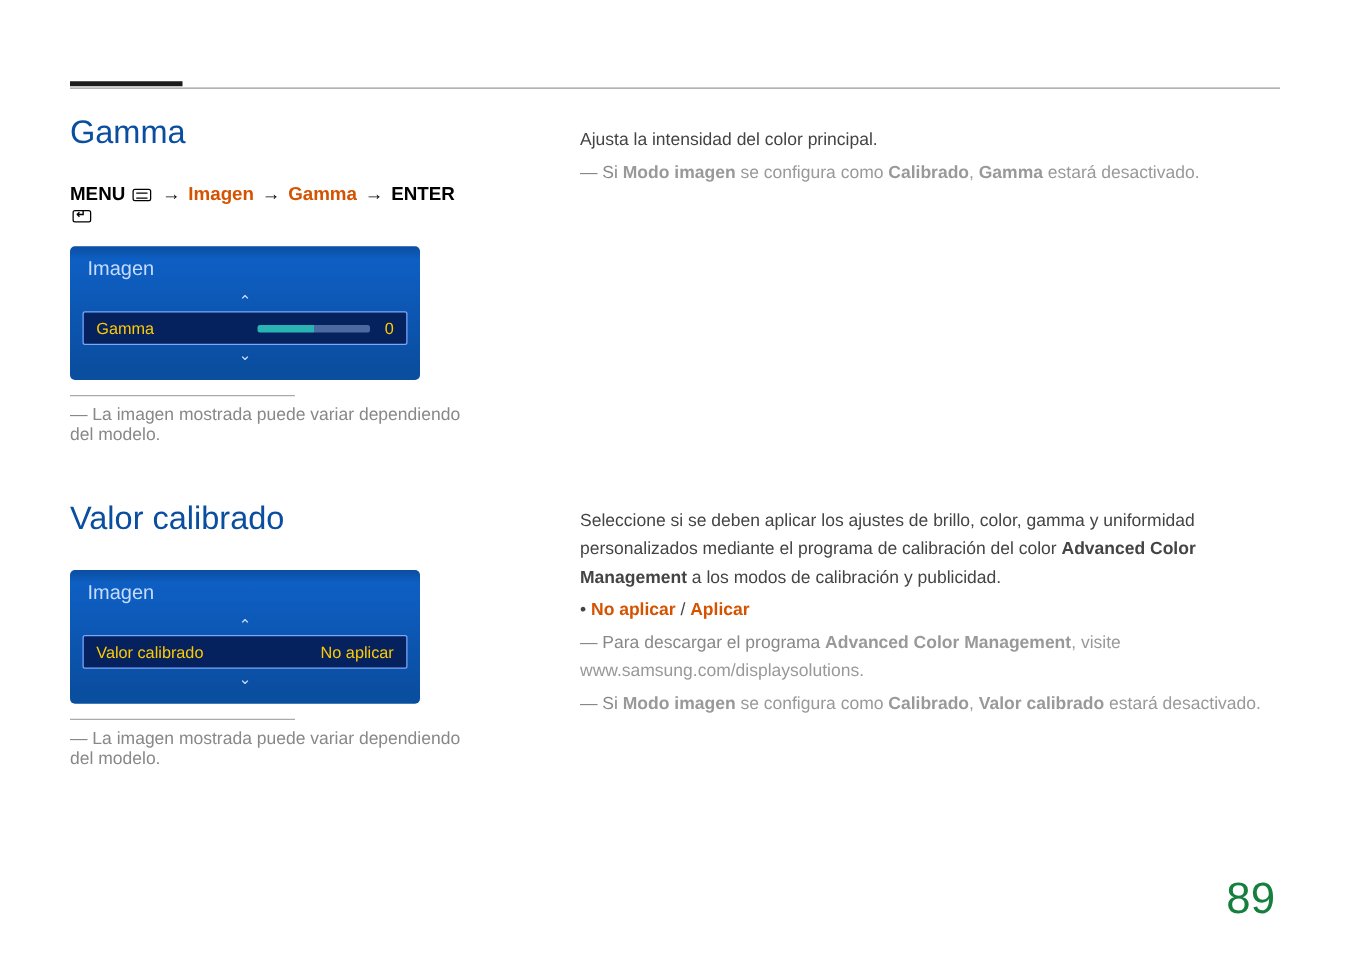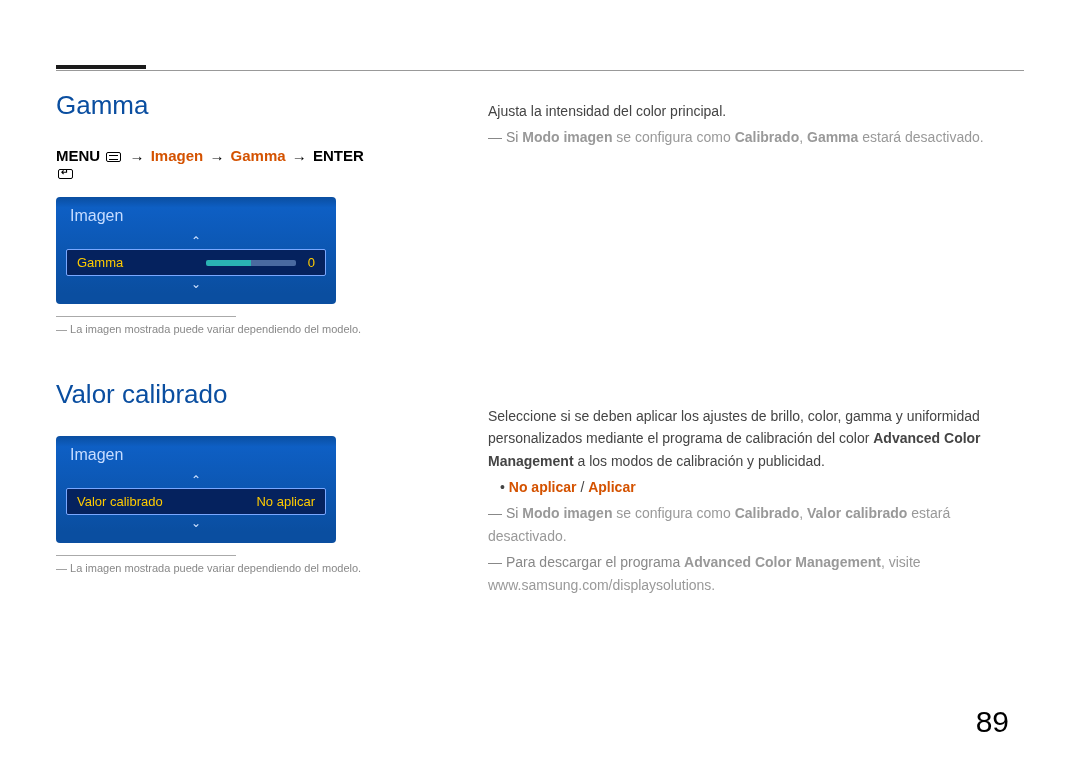--- a/index.html
+++ b/index.html
@@ -7,21 +7,21 @@
     font-family: "Segoe UI", Arial, sans-serif;
     background: #fff;
     width: 1080px;
     height: 763px;
     position: relative;
     color: #000;
   }
   .page {
     padding: 60px 56px 0 56px;
     display: flex;
-    gap: 102px;
+    gap: 78px;
     justify-content: flex-end;
   }
   .rule-top {
     position: absolute;
     top: 70px;
     left: 56px;
     right: 56px;
     border-top: 1px solid #999;
   }
   .rule-thick {
@@ -122,37 +122,37 @@
     max-width: 90px;
   }
   .osd-row .value { color: #ffcb00; }
   .osd-row .right-val { margin-left: auto; color: #ffcb00; }
   .footnote-rule {
     width: 180px;
     border-top: 1px solid #aaa;
     margin: 12px 0 6px 0;
   }
   .footnote {
-    font-size: 11px;
+    font-size: 14px;
     color: #888;
   }
   .section-gap { height: 44px; }
   .right-col p { margin-bottom: 4px; }
   .right-col .grey { color: #999; }
   .right-col .dash { color: #888; }
   .right-col .orange { color: #d45200; font-weight: bold; }
-  .right-col .bullet { margin-left: 12px; }
+  .right-col .bullet { margin-left: 0; }
   .block2 { margin-top: 256px; }
   .page-num {
     position: absolute;
-    right: 71px;
+    right: 60px;
     bottom: 24px;
-    font-size: 30px;
+    font-size: 35px;
     font-weight: 300;
-    color: #000000;
+    color: #15803d;
   }
 </style>
 </head>
 <body>
 
 <div class="rule-top"></div>
 <div class="rule-thick"></div>
 
 <div class="page">
 
@@ -214,23 +214,23 @@
     </p>
 
     <div class="block2">
       <p>
         <span>Seleccione si se deben aplicar los ajustes de brillo, color, gamma y uniformidad personalizados mediante el programa de calibración del color </span><b>Advanced Color Management</b><span> a los modos de calibración y publicidad.</span>
       </p>
       <p class="bullet">
         <span>•   </span><span class="orange">No aplicar</span><span> / </span><span class="orange">Aplicar</span>
       </p>
       <p class="grey">
+        <span class="dash">―  Para descargar el programa </span><b>Advanced Color Management</b><span>, visite www.samsung.com/displaysolutions.</span>
+      </p>
+      <p class="grey">
         <span class="dash">―  Si </span><b>Modo imagen</b><span> se configura como </span><b>Calibrado</b><span>, </span><b>Valor calibrado</b><span> estará desactivado.</span>
-      </p>
-      <p class="grey">
-        <span class="dash">―  Para descargar el programa </span><b>Advanced Color Management</b><span>, visite www.samsung.com/displaysolutions.</span>
       </p>
     </div>
 
   </div>
 </div>
 
 <div class="page-num">89</div>
 
 </body></html>

